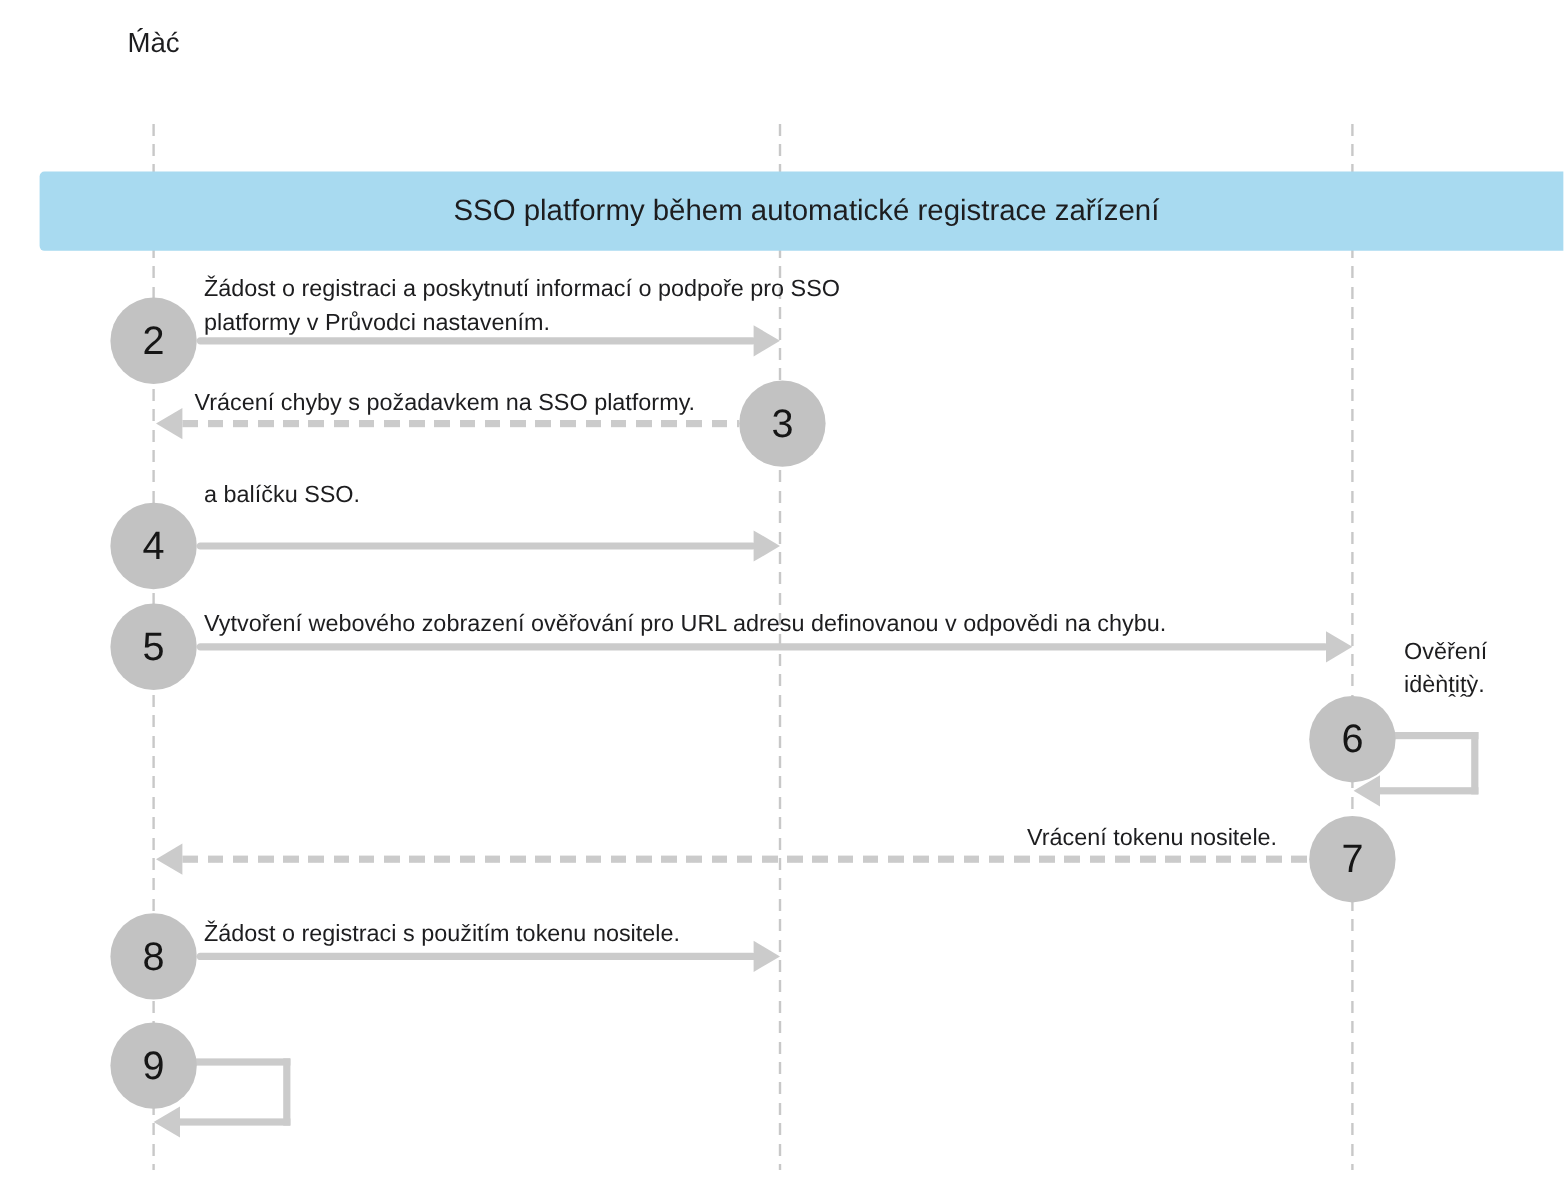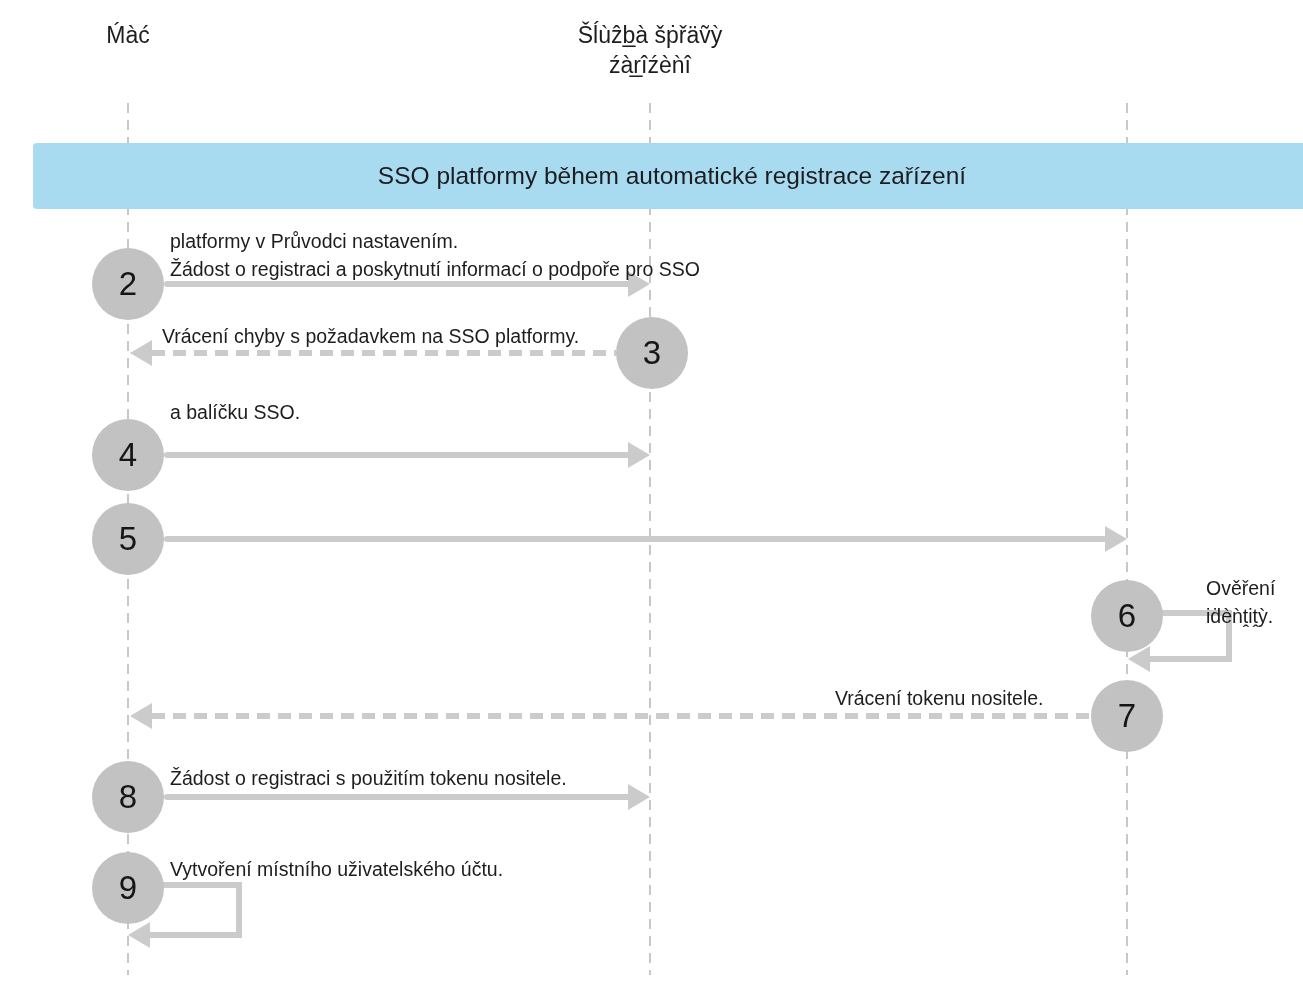--- a/index.html
+++ b/index.html
@@ -15,54 +15,50 @@
     font-family:"Liberation Sans",sans-serif;color:var(--txt);overflow:hidden;
   }
   .actor{position:absolute;top:20px;width:320px;text-align:center;font-size:23px;line-height:30px;color:var(--txt);z-index:3;}
   .lifeline{position:absolute;top:103px;height:872px;width:2px;z-index:1;
     background:repeating-linear-gradient(to bottom,var(--lifeline) 0 10px,transparent 10px 17px);}
   .banner{position:absolute;left:13px;top:143px;width:1278px;height:66px;background:var(--banner-bg);
     border-radius:4px;display:flex;align-items:center;justify-content:center;font-size:24.5px;z-index:2;margin-left:20px;}
   .num-circle{position:absolute;width:72px;height:72px;border-radius:50%;background:var(--circle);
     display:flex;align-items:center;justify-content:center;font-size:33px;color:#161616;z-index:5;}
   .label{position:absolute;font-size:19.5px;line-height:28px;color:var(--txt);z-index:4;}
-  .label.right{text-align:left;}
+  .label.right{text-align:center;}
   .arrow-line{position:absolute;height:6px;background:var(--conn);z-index:2;border-radius:3px;}
   .arrow-dash{position:absolute;height:6px;z-index:2;
     background:repeating-linear-gradient(to right,var(--conn) 0 13px,transparent 13px 21px);}
   .head-right{position:absolute;width:0;height:0;border-top:13px solid transparent;
     border-bottom:13px solid transparent;border-left:22px solid var(--conn);z-index:2;}
   .head-left{position:absolute;width:0;height:0;border-top:13px solid transparent;
     border-bottom:13px solid transparent;border-right:22px solid var(--conn);z-index:2;}
   .loop{position:absolute;border:6px solid var(--conn);border-left:none;z-index:2;}
 </style>
 </head>
 <body>
 
 <div class="stage">
 
   <div class="actor" style="left:-32px;">
     <div>Ḿàć</div>
   </div>
-  <div class="actor" style="left:490px;">
-    <div>Šĺùẑb̲à šṗřäṽỳ</div>
-    <div>źàr̲îźèǹî</div>
-  </div>
 
   <div class="lifeline" style="left:127px;"></div>
   <div class="lifeline" style="left:649px;"></div>
   <div class="lifeline" style="left:1126px;"></div>
 
   <div class="banner">
     <span>SSO platformy během automatické registrace zařízení</span>
   </div>
 
   <div class="label" style="left:170px;top:227px;">
+    <div>Žádost o registraci a poskytnutí informací o podpoře pro SSO</div>
     <div>platformy v Průvodci nastavením.</div>
-    <div>Žádost o registraci a poskytnutí informací o podpoře pro SSO</div>
   </div>
   <div class="arrow-line" style="left:164px;top:281px;width:466px;"></div>
   <div class="head-right" style="left:628px;top:271px;"></div>
   <div class="num-circle" style="left:92px;top:248px;">
     <span>2</span>
   </div>
 
   <div class="label" style="left:162px;top:322px;">
     <div>Vrácení chyby s požadavkem na SSO platformy.</div>
   </div>
@@ -74,27 +70,30 @@
 
   <div class="label" style="left:170px;top:398px;">
     <div>a balíčku SSO.</div>
   </div>
   <div class="arrow-line" style="left:164px;top:452px;width:466px;"></div>
   <div class="head-right" style="left:628px;top:442px;"></div>
   <div class="num-circle" style="left:92px;top:419px;">
     <span>4</span>
   </div>
 
+  <div class="label" style="left:170px;top:506px;">
+    <div>Vytvoření webového zobrazení ověřování pro URL adresu definovanou v odpovědi na chybu.</div>
+  </div>
   <div class="arrow-line" style="left:164px;top:536px;width:943px;"></div>
   <div class="head-right" style="left:1105px;top:526px;"></div>
   <div class="num-circle" style="left:92px;top:503px;">
     <span>5</span>
   </div>
 
-  <div class="label" style="left:1170px;top:574px;margin-left:36px;">
+  <div class="label" style="left:1170px;top:529px;">
     <div>Ověření</div>
     <div>iḋèǹṱiṱỳ.</div>
   </div>
   <div class="loop" style="left:1150px;top:610px;width:76px;height:40px;"></div>
   <div class="head-left" style="left:1128px;top:646px;"></div>
   <div class="num-circle" style="left:1091px;top:580px;">
     <span>6</span>
   </div>
 
   <div class="label right" style="left:835px;top:684px;width:250px;">
@@ -108,22 +107,19 @@
 
   <div class="label" style="left:170px;top:764px;">
     <div>Žádost o registraci s použitím tokenu nositele.</div>
   </div>
   <div class="arrow-line" style="left:164px;top:794px;width:466px;"></div>
   <div class="head-right" style="left:628px;top:784px;"></div>
   <div class="num-circle" style="left:92px;top:761px;">
     <span>8</span>
   </div>
 
-  <div class="label" style="left:170px;top:855px;">
-    <div>Vytvoření místního uživatelského účtu.</div>
-  </div>
   <div class="loop" style="left:150px;top:882px;width:86px;height:44px;"></div>
   <div class="head-left" style="left:128px;top:922px;"></div>
   <div class="num-circle" style="left:92px;top:852px;">
     <span>9</span>
   </div>
 
 </div>
 
 </body></html>

